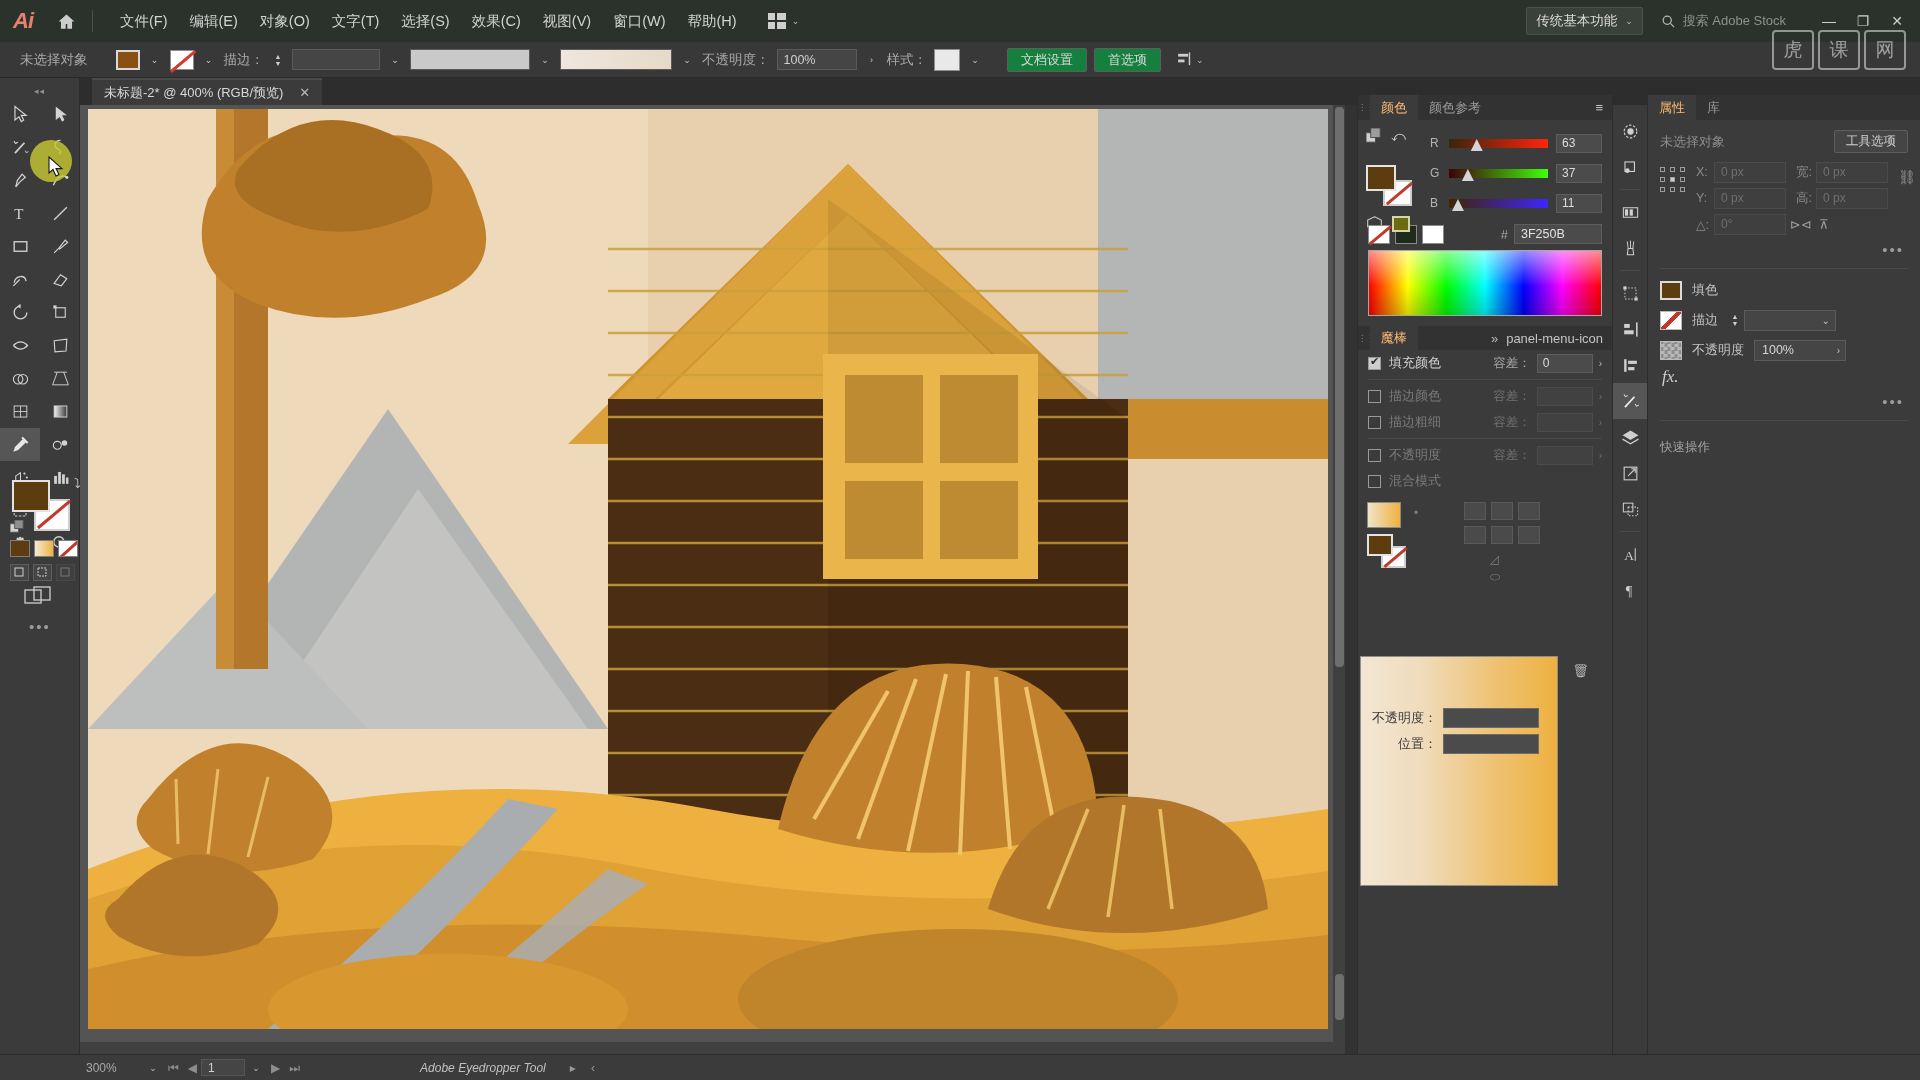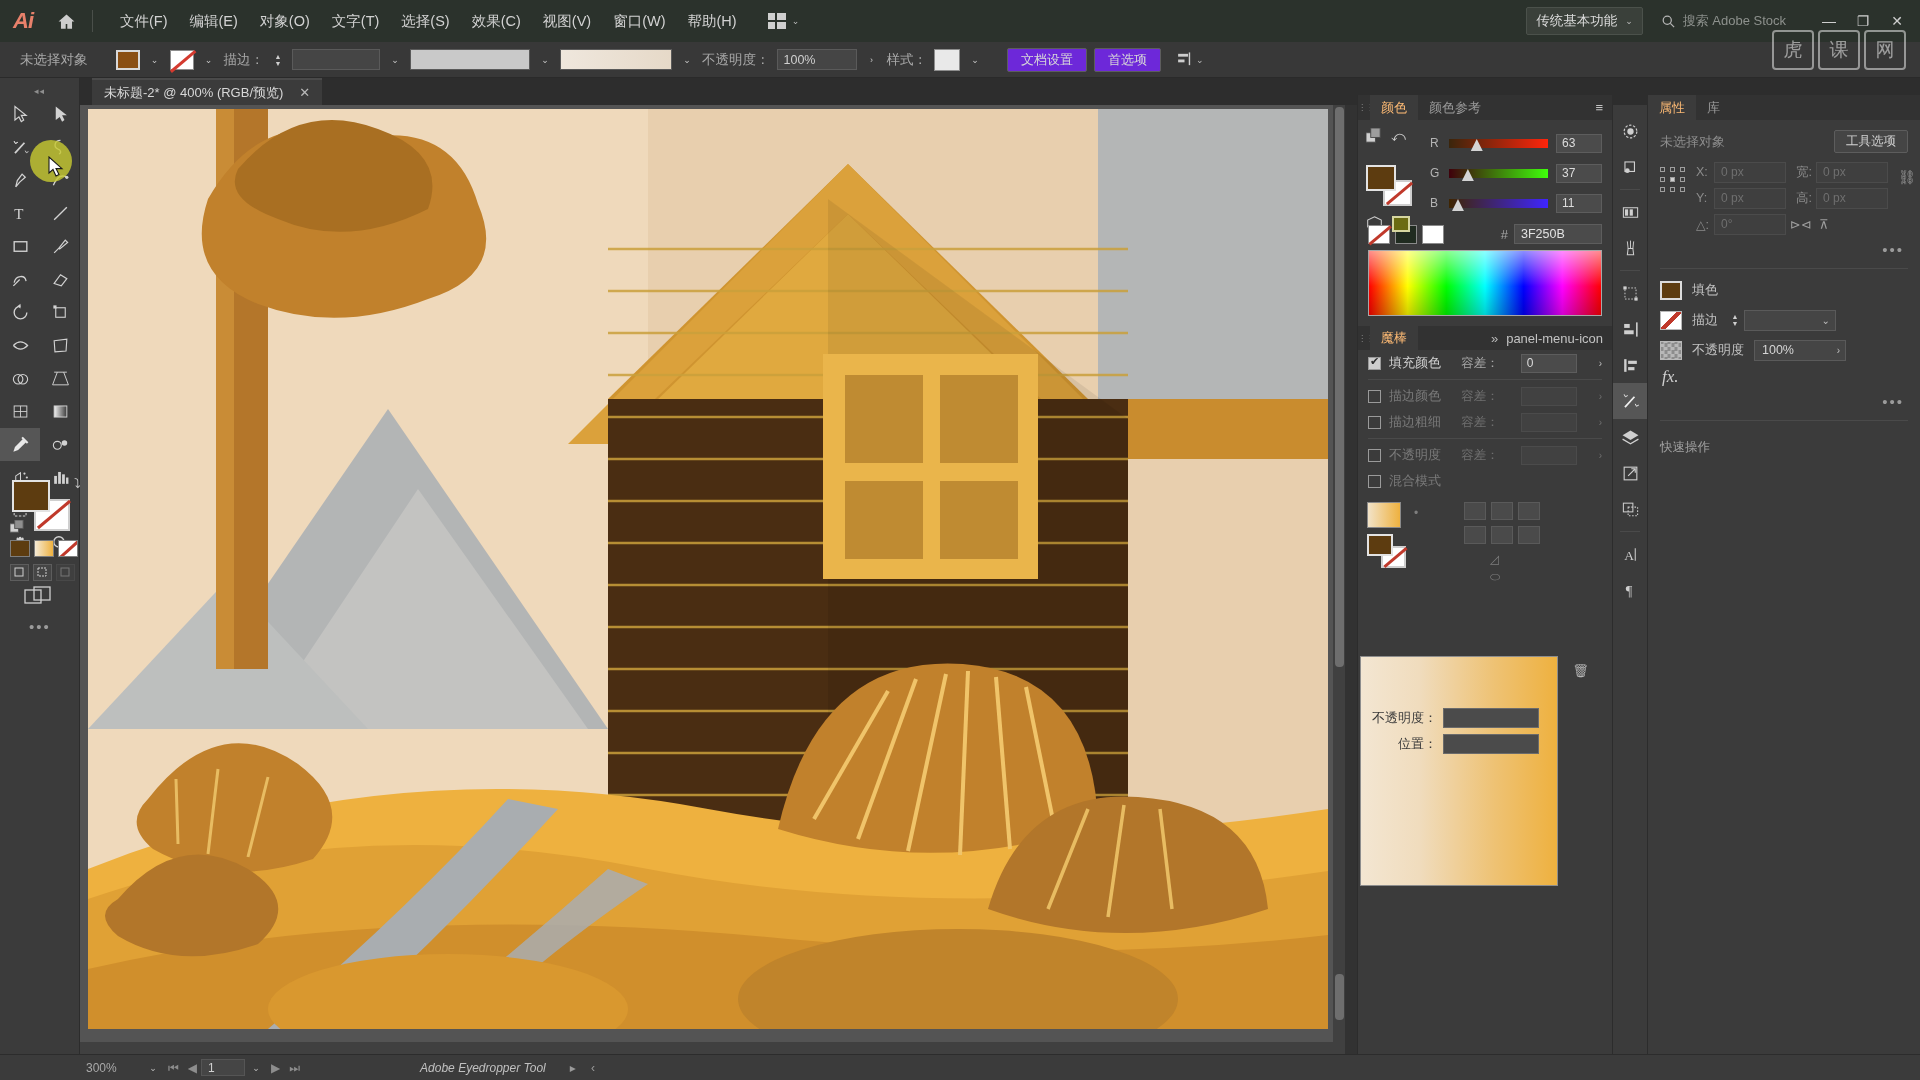--- a/index.html
+++ b/index.html
@@ -49,21 +49,21 @@
   .none-sw:after{ content:""; position:absolute; left:-4px; top:9px; width:32px; height:2.5px;
     background:#d43a2f; transform:rotate(-40deg); }
   .stepper{ width:14px; height:20px; display:flex; flex-direction:column; align-items:center;
     justify-content:center; color:#cfcfcf; font-size:7px; line-height:7px; }
   .field{ height:21px; background:#454545; border:1px solid #5a5a5a; color:#cfcfcf;
     display:flex; align-items:center; padding:0 6px; font-size:12.5px; }
   .w-stroke{ width:88px; }
   .w-profile{ width:120px; background:#c9c9c9; }
   .w-brush{ width:112px; background:linear-gradient(to right,#efe7dd,#e6d9c8); }
   .w-op{ width:80px; }
-  .btn{ height:24px; border:1px solid #5d5d5d; background:#6d28d9; color:#d8d8d8;
+  .btn{ height:24px; border:1px solid #5d5d5d; background:#15803d; color:#d8d8d8;
     display:flex; align-items:center; padding:0 13px; font-size:13px; border-radius:2px; }
   .st-sw{ width:26px; height:22px; background:#e9e9e9; border:1px solid #8d8d8d; }
 
   
   .toolbar{ position:absolute; left:0; top:78px; width:80px; bottom:26px; background:#3b3b3b;
     border-right:1px solid #2c2c2c; padding-top:6px; }
   .tb-handle{ height:14px; display:flex; align-items:center; justify-content:center;
     color:#8e8e8e; font-size:9px; letter-spacing:1px; }
   .tgrid{ display:grid; grid-template-columns:40px 40px; }
   .tcell{ height:33px; display:flex; align-items:center; justify-content:center; position:relative; }
@@ -159,21 +159,21 @@
 
   
   .mw{ margin-top:10px; }
   .mwhead{ display:flex; align-items:center; height:24px; background:#323232; }
   .mwrow{ display:flex; align-items:center; height:26px; padding:0 10px; gap:8px; font-size:13px; }
   .cbx{ width:13px; height:13px; border:1px solid #9a9a9a; background:#3b3b3b; position:relative; }
   .cbx.on{ background:#cdcdcd; }
   .cbx.on:after{ content:"✔"; position:absolute; left:1px; top:-3px; font-size:11px; color:#2c2c2c; }
   .mwname{ color:#d2d2d2; }
   .mwname.dim{ color:#7a7a7a; }
-  .mwtol{ margin-left:auto; display:flex; align-items:center; gap:22px; color:#a8a8a8; font-size:12.5px;text-align:center; }
+  .mwtol{ margin-left:auto; display:flex; align-items:center; gap:6px; color:#a8a8a8; font-size:12.5px;text-align:center; }
   .mwinp{ width:56px; height:19px; background:#4b4b4b; border:1px solid #5d5d5d; color:#dcdcdc;
     font-size:12px; display:flex; align-items:center; padding-left:5px; }
   .mwinp.dim{ background:#414141; border-color:#4b4b4b; color:#6f6f6f; }
   .mwsep{ height:1px; background:#4a4a4a; margin:3px 10px; }
 
   
   .appstrip{ position:relative; margin-top:4px; height:78px; }
   .grad-sw{ position:absolute; left:9px; top:4px; width:34px; height:26px;
     background:linear-gradient(to right,#f2e3c8,#eeb13f); border:1px solid #8a8a8a; }
   .as-fs{ position:absolute; left:9px; top:36px; width:40px; height:36px; }

